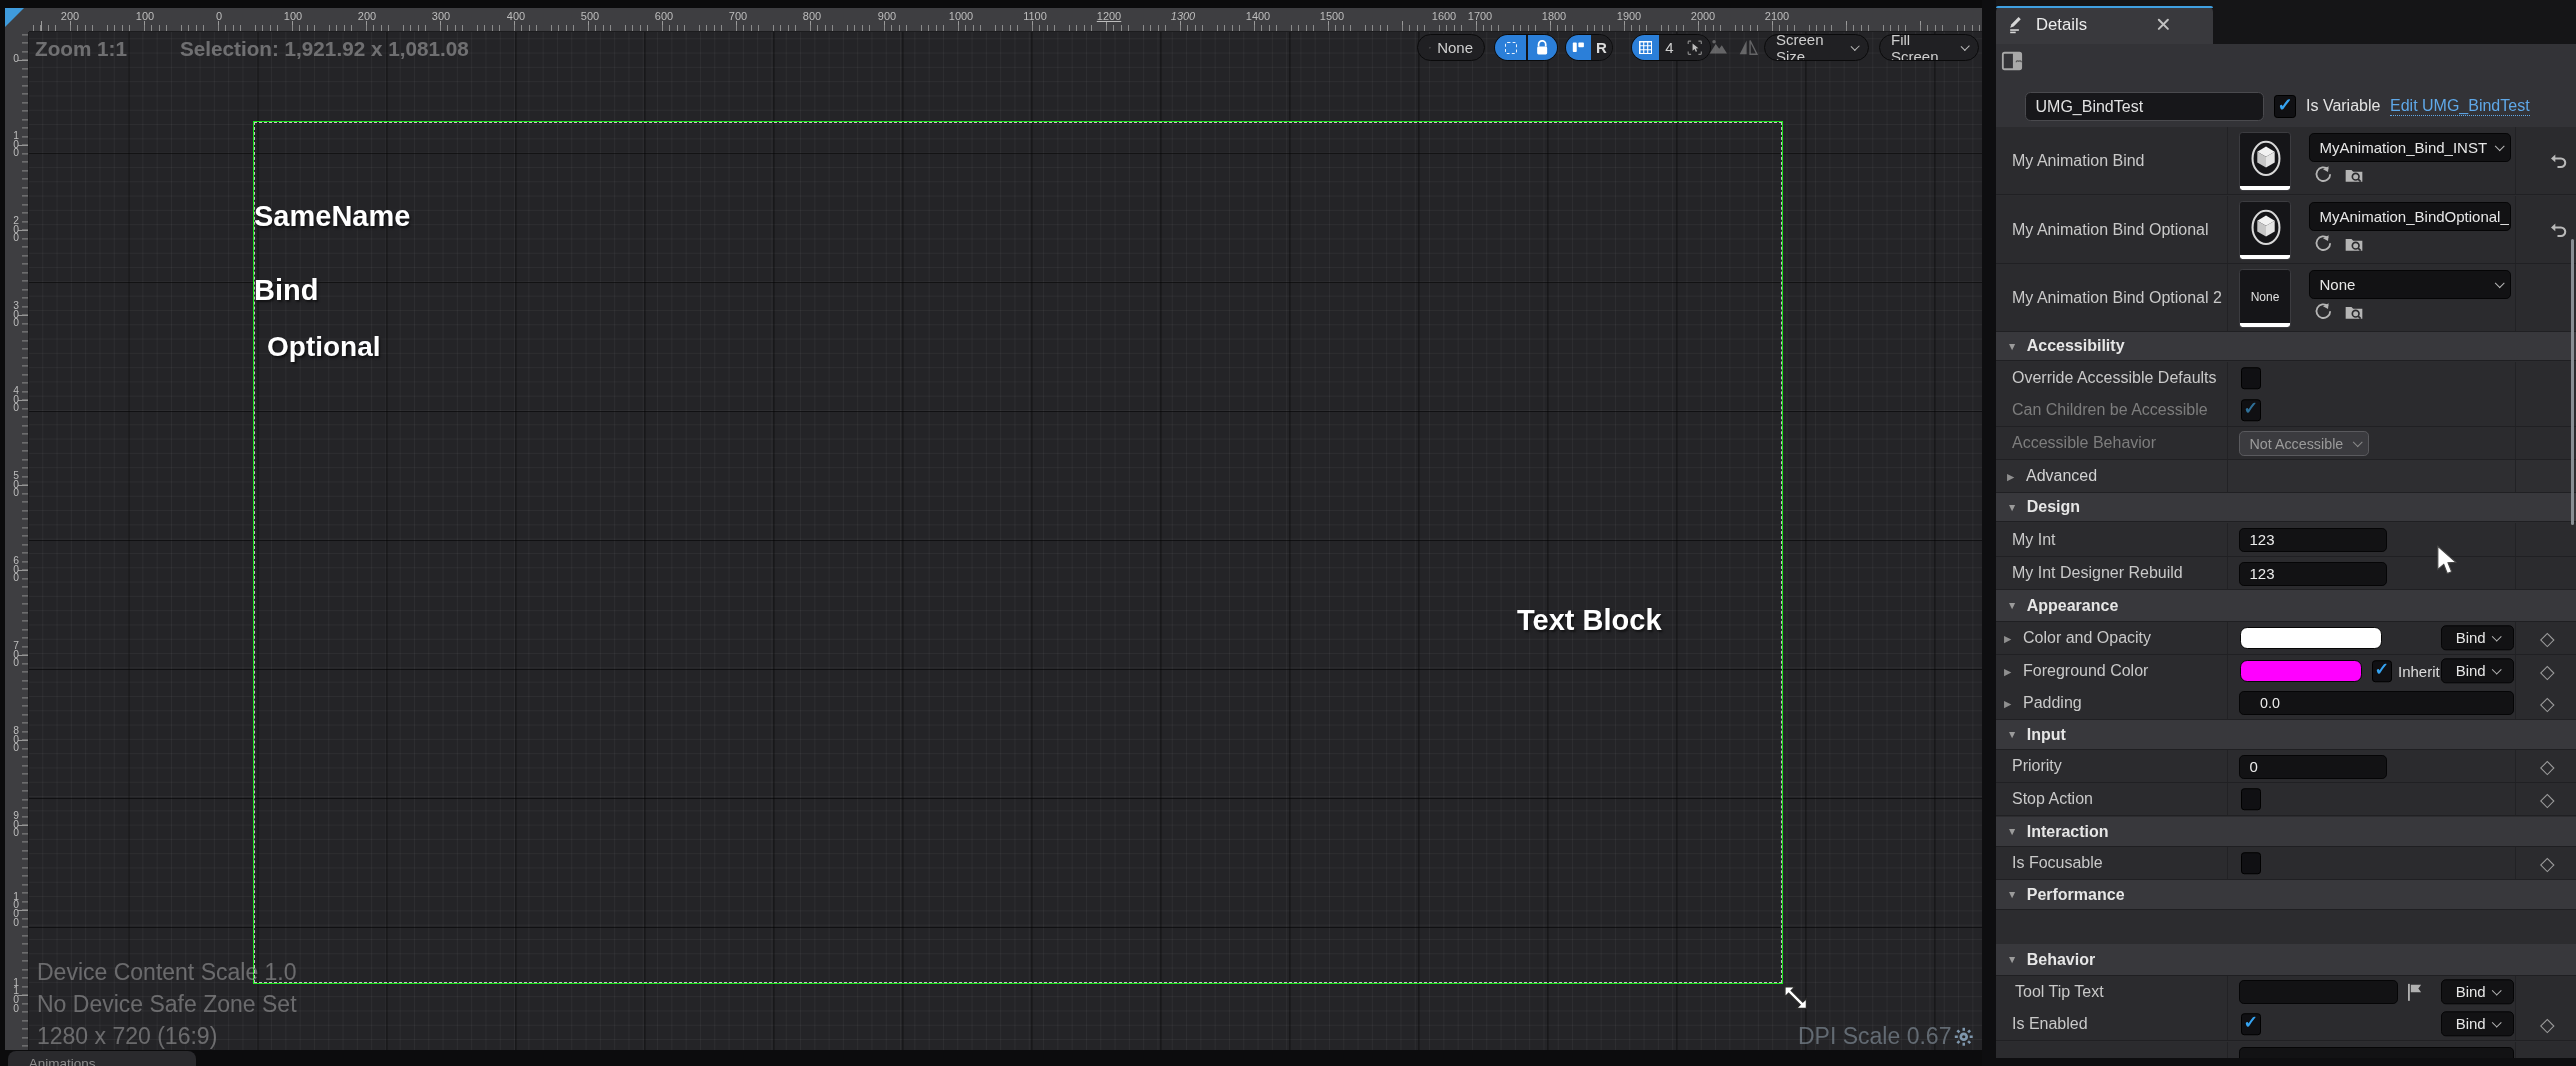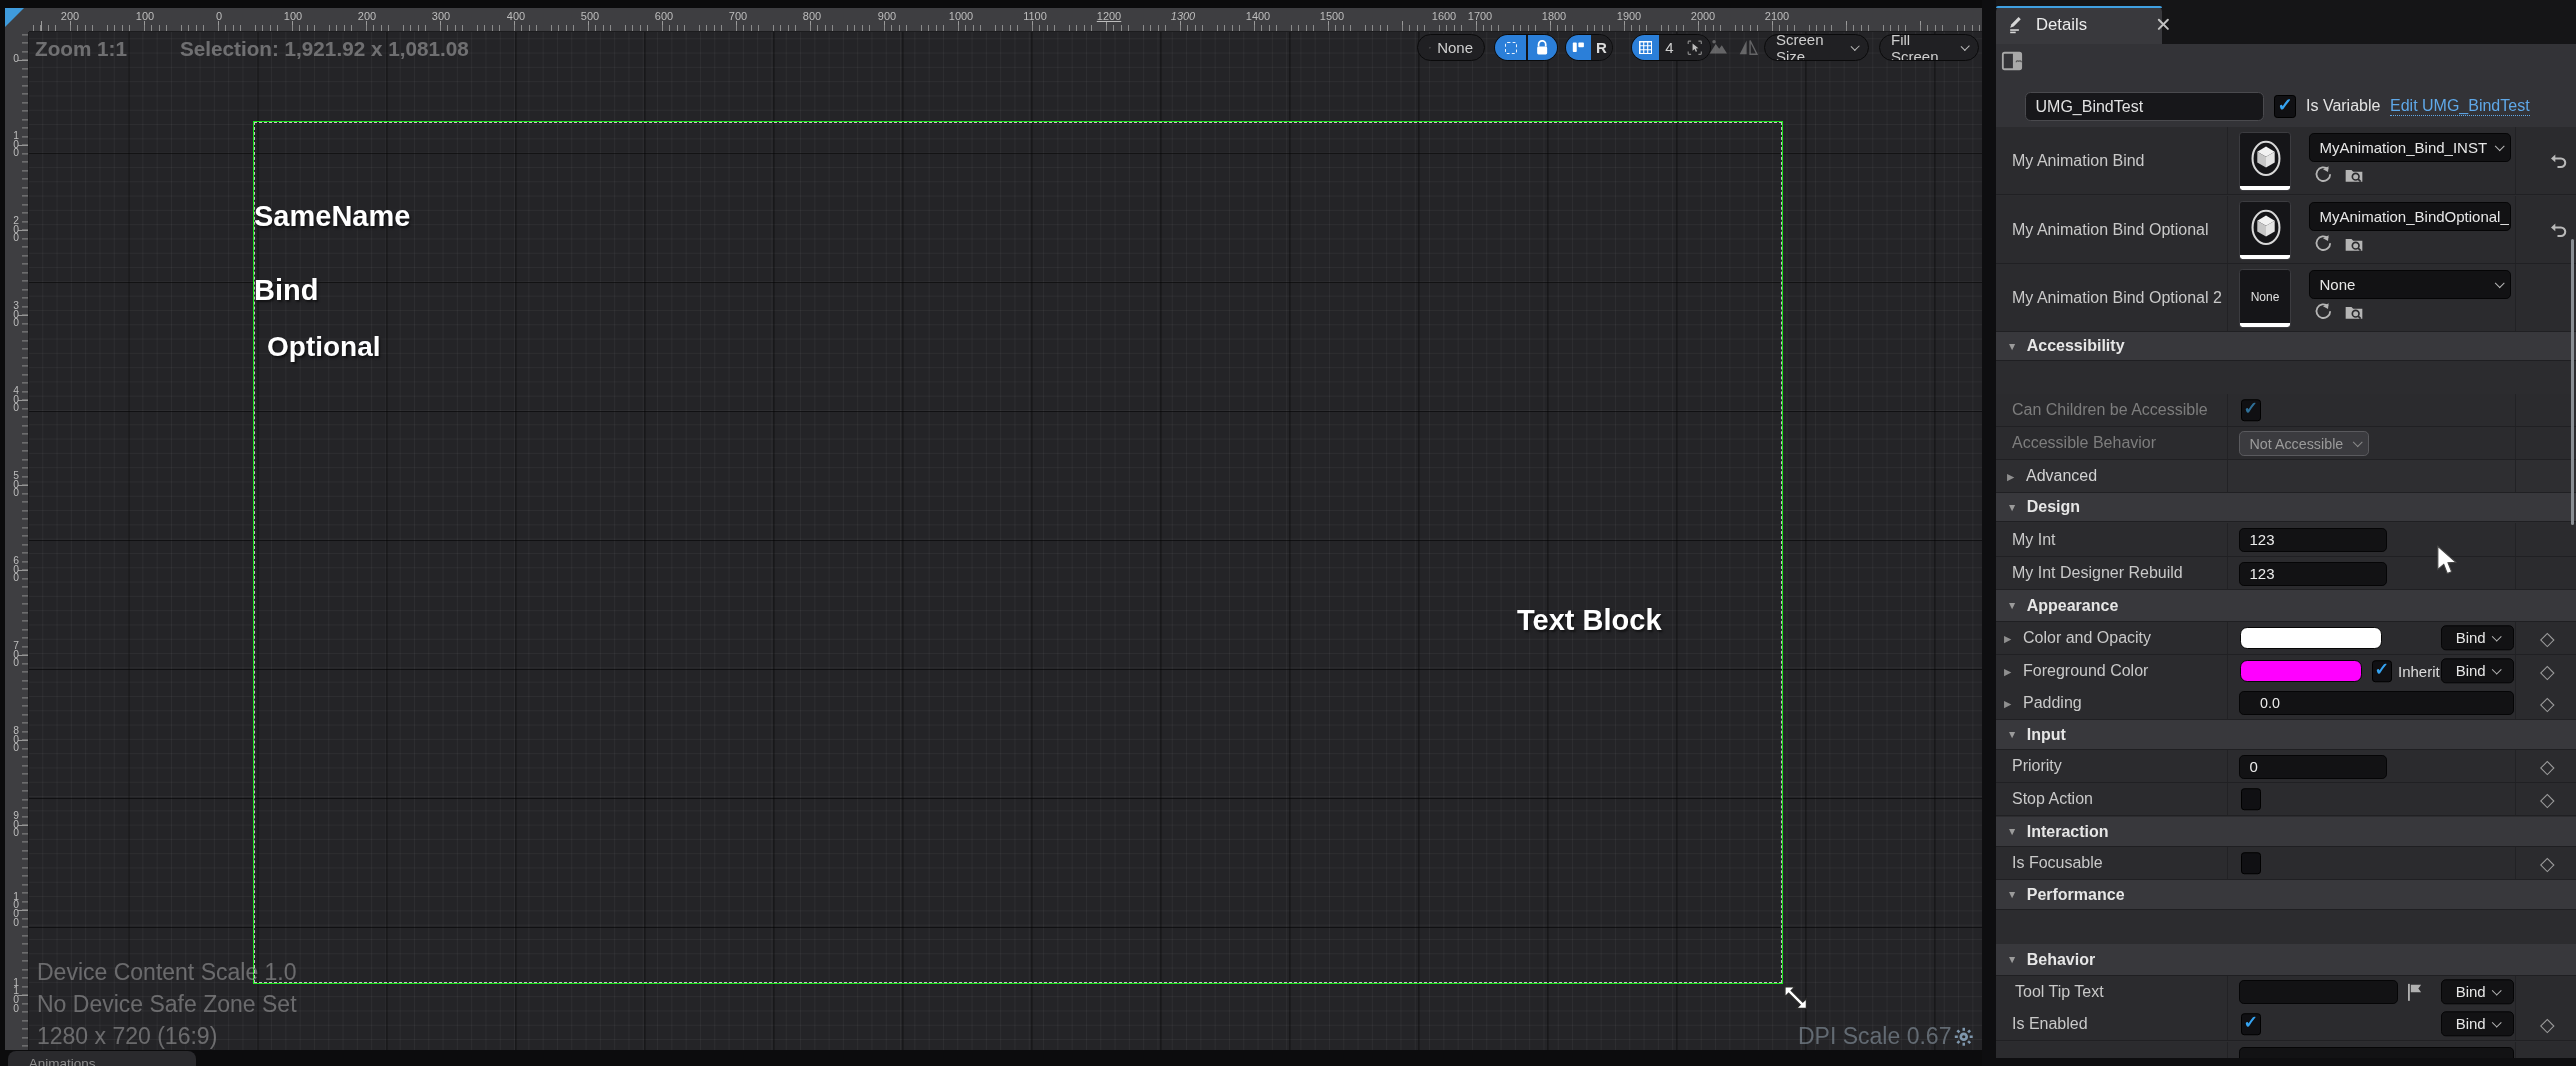--- a/index.html
+++ b/index.html
@@ -53,21 +53,21 @@
   
   .status{font-weight:normal;color:rgba(255,255,255,.32);font-size:23px;}
   #bottomStrip{left:0;top:1050px;width:1982px;height:16.7px;background:#0c0c0d;}
   #animTab{left:8px;top:1051px;width:188px;height:15px;background:#2a2a2d;border-radius:8px 8px 0 0;
     overflow:hidden;color:#8f8f8f;font-size:13.5px;padding:4.8px 0 0 20.7px;}
 
   
   #tabwell{left:1982px;top:0;width:14.3px;height:1067px;background:#0e0e10;}
   #details{left:1996px;top:0;width:580px;height:1067px;background:#2c2c2f;}
   #dTabStrip{left:0;top:0;width:580px;height:44px;background:#151517;}
-  #dTab{left:0;top:5.6px;width:166px;height:38px;background:#39393d;border-radius:5.6px 5.6px 0 0;}
+  #dTab{left:0;top:5.6px;width:217px;height:38px;background:#39393d;border-radius:5.6px 5.6px 0 0;}
   #dTab:before{content:'';position:absolute;left:0;right:0;top:0;height:2.4px;background:#3f9fe0;border-radius:5.6px 5.6px 0 0;}
   #dHeaderArea{left:0;top:44px;width:580px;height:84px;background:#333337;border-bottom:0.8px solid #1d1d1f;}
   .nameInput{left:29px;top:48px;width:239px;height:29px;background:#17171a;border:0.8px solid #4a4a4e;border-radius:5.6px;
     color:#e2e2e2;font-size:16px;line-height:27px;padding-left:9.5px;}
   .searchBox{left:10.3px;top:89px;width:522px;height:30px;background:#1b1b1e;border:0.8px solid #0c0c0e;border-radius:15px;
     display:flex;align-items:center;gap:8px;padding:0 11px;color:#8a8a8a;font-size:16px;}
   .row{position:absolute;left:0;width:580px;background:#2b2b2e;border-bottom:0.8px solid #202023;}
   .row:before{content:'';position:absolute;left:231px;top:0;bottom:0;width:0.8px;background:#222225;}
   .row:after{content:'';position:absolute;left:519px;top:0;bottom:0;width:0.8px;background:#222225;}
   .lbl{position:absolute;left:16px;top:50%;transform:translateY(-50%);font-size:16px;color:#c9c9c9;white-space:nowrap;}
@@ -405,20 +405,24 @@
             <circle cx="14" cy="14" r="4" fill="none" stroke="#2b2b2e" stroke-width="2"></circle>
             <line x1="17" y1="17" x2="20" y2="20" stroke="#2b2b2e" stroke-width="2"></line>
           </svg>
       </div>
     </div>
 
     <div class="sec" style="top:332px;height:29px;">
       <span class="tri">▼</span>
       <span>Accessibility</span>
     </div>
+    <div class="row" style="top:362px;height:33px;">
+      <span class="lbl">Override Accessible Defaults</span>
+      <div class="cb"></div>
+    </div>
     <div class="row" style="top:394px;height:33px;">
       <span class="lbl dim">Can Children be Accessible</span>
       <div class="cb">
           <span class="ck ckdim">✓</span>
         </div>
     </div>
     <div class="row" style="top:427px;height:33px;">
       <span class="lbl dim">Accessible Behavior</span>
       <div class="combo" style="left:243px;top:4px;width:130px;height:25px;background:#3b3b3f;border:0.8px solid #5a5a5e;color:#9b9b9b;font-size:14.3px;">
         <span>Not Accessible</span>

